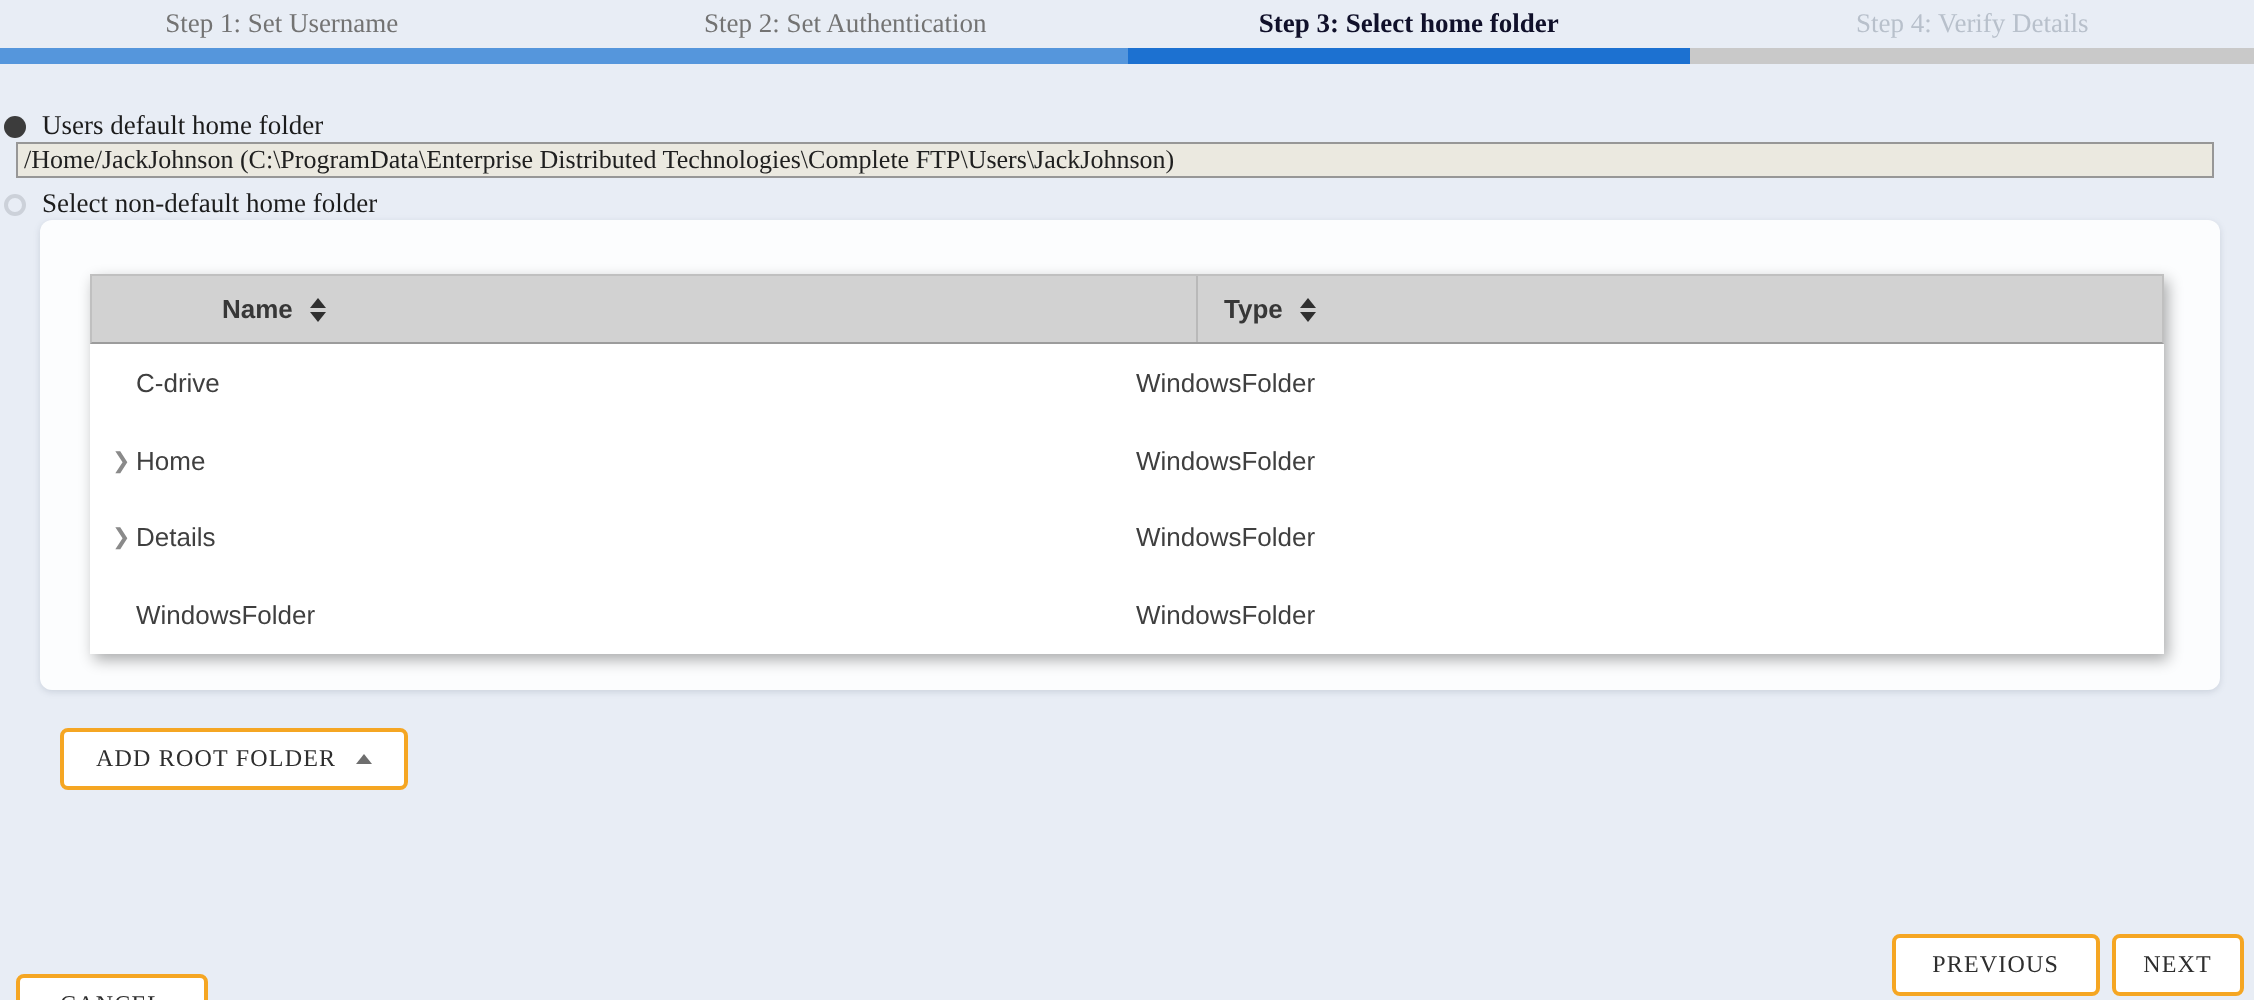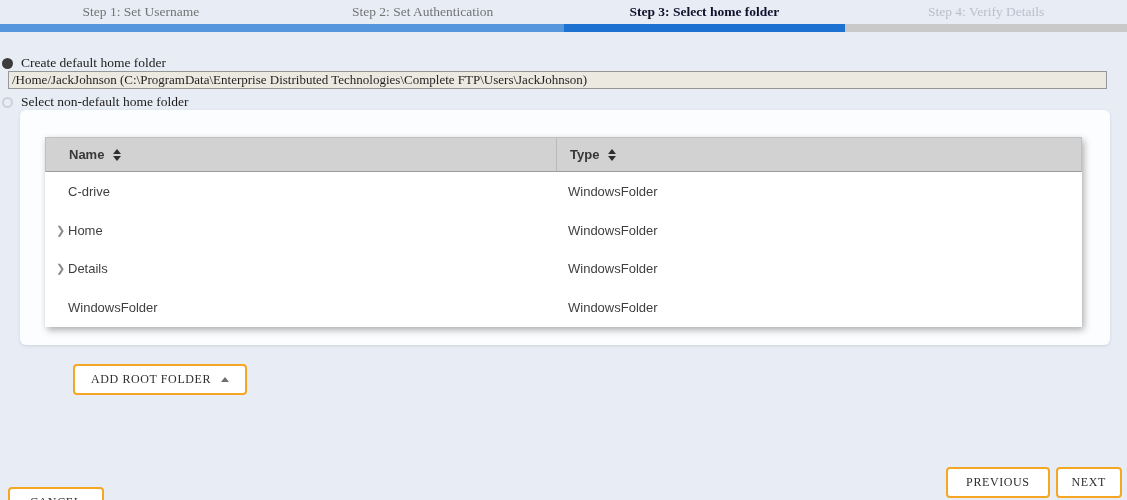--- a/index.html
+++ b/index.html
@@ -42,21 +42,21 @@
     position:absolute; top:110px; left:20px; width:1090px; height:235px;
     background:#fcfdfe; border-radius:6px;
     box-shadow:0 1px 3px rgba(120,130,150,0.25);
   }
   .folder-table {
     position:absolute; top:27px; left:25px; width:1037px;
     background:#fff;
     box-shadow:2px 3px 7px rgba(0,0,0,0.32);
     font-family:"Liberation Sans","DejaVu Sans",sans-serif;
   }
-  .t-header { display:flex; height:35px; background:#d2d2d2; border:1px solid #c0c0c0; border-bottom:1px solid #9c9c9c; }
+  .t-header { display:flex; height:35px; background:#d2d2d2; border:1px solid #c0c0c0; border-bottom:1px solid #9c9c9c;padding-left:42px; }
   .t-header .hcell { display:flex; align-items:center; font-size:13px; font-weight:bold; color:#373737; }
   .hcell-name { flex:0 0 510px; padding-left:23px; }
   .hcell-type { flex:1; padding-left:13px; border-left:1px solid #b9b9b9; }
   .sort-icon { display:inline-flex; flex-direction:column; gap:2px; margin-left:9px; }
   .sort-icon i { display:block; width:0; height:0; border-left:4px solid transparent; border-right:4px solid transparent; }
   .sort-icon .up   { border-bottom:5px solid #2f2f2f; }
   .sort-icon .down { border-top:5px solid #2f2f2f; }
   .t-body { }
   .t-row { display:flex; height:38.75px; align-items:center; font-size:13px; color:#3f3f3f; background:#fff; }
   .cell-name { flex:0 0 510px; display:flex; align-items:center; }
@@ -66,21 +66,21 @@
 
   
   .btn {
     background:#fff; border:2px solid #f5a623; border-radius:4px;
     font-family:"Liberation Serif","DejaVu Serif",serif;
     font-size:12px; letter-spacing:0.6px; color:#2e2e2e;
     height:31px; display:inline-flex; align-items:center; justify-content:center;
     cursor:pointer;
   }
   .add-buttons { position:absolute; top:364px; left:30px; display:flex; gap:8px; }
-  .btn-add { padding:4px 16px; gap:10px;margin-left:43px; }
+  .btn-add { padding:4px 16px; gap:10px; }
   .btn-add .tri-up { width:0; height:0; border-left:4.5px solid transparent; border-right:4.5px solid transparent; border-bottom:5px solid #6e6e6e; }
   .btn-add.disabled { border-color:#f9d9a0; color:#9e9e9e; cursor:default; }
   .btn-add.disabled .tri-up { border-bottom-color:#b9b9b9; }
 
   .footer { position:absolute; top:467px; left:8px; right:5px; display:flex; justify-content:space-between; align-items:flex-start; }
   .footer-right { display:flex; gap:6px; }
   .btn-cancel { padding:0 20px;margin-top:20px; }
   .btn-prev { padding:0 18px; }
   .btn-next { padding:0 14px; }
 </style>
@@ -94,21 +94,21 @@
   <div class="step-label upcoming">Step 4: Verify Details</div>
 </div>
 <div class="progress-bar">
   <div class="seg-completed"></div>
   <div class="seg-active"></div>
   <div class="seg-upcoming"></div>
 </div>
 
 <div class="radio-row radio-row-1">
   <span class="radio-dot checked"></span>
-  <span class="radio-label">Create default home folder</span>
+  <span class="radio-label">Users default home folder</span>
 </div>
 
 <input class="path-field" readonly="" value="/Home/JackJohnson (C:\ProgramData\Enterprise Distributed Technologies\Complete FTP\Users\JackJohnson)" style="">
 
 <div class="radio-row radio-row-2">
   <span class="radio-dot unchecked"></span>
   <span class="radio-label">Select non-default home folder</span>
 </div>
 
 <div class="panel">

